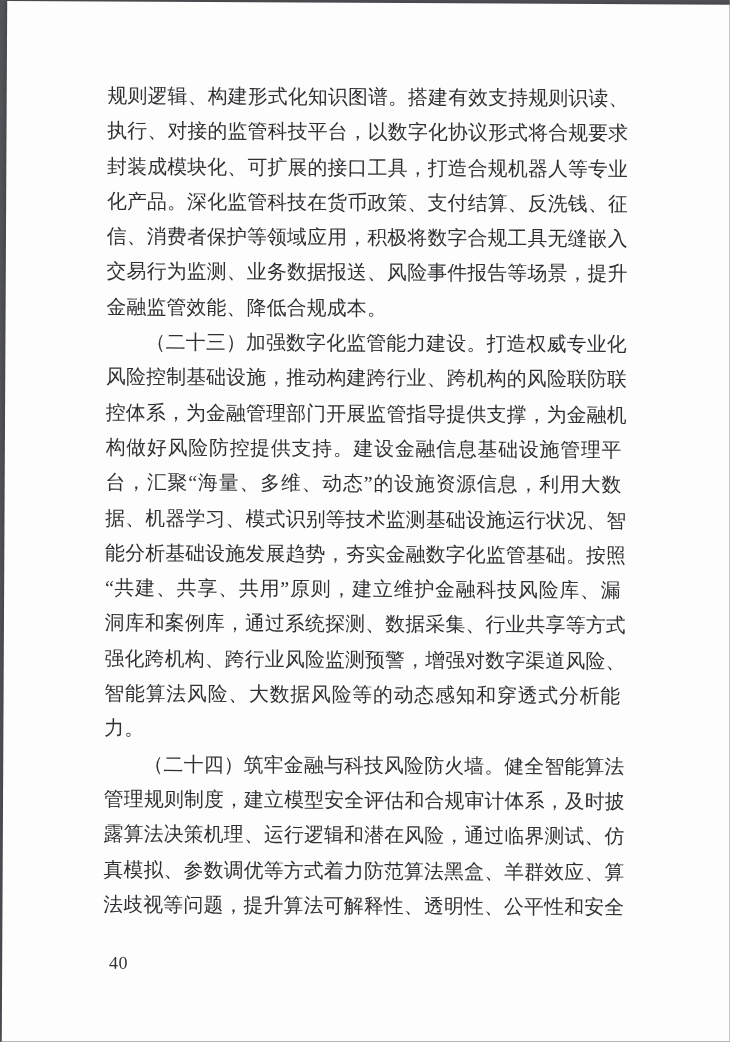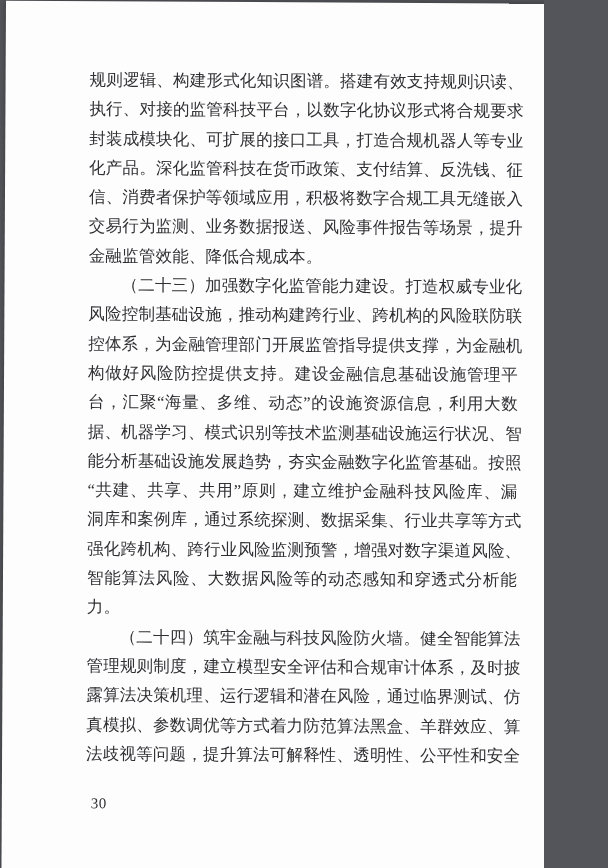--- a/index.html
+++ b/index.html
@@ -9,21 +9,21 @@
   }
   * { margin: 0; padding: 0; box-sizing: border-box; }
   html, body {
     width: 608px; height: 868px;
     overflow: hidden;
     background: var(--backdrop);
     font-family: "Liberation Serif", "DejaVu Serif", serif;
   }
   .viewport {
     position: relative;
-    width: 544px; height: 868px;
+    width: 608px; height: 868px;
     overflow: hidden;
   }
   .paper {
     position: absolute;
     left: 6px; top: 4px;
     width: 620px; height: 874px;
     background: var(--paper);
     transform: rotate(0.3deg);
     transform-origin: top right;
     box-shadow: 0 0 6px rgba(0,0,0,0.35);
@@ -82,15 +82,15 @@
       <p class="line">洞库和案例库，通过系统探测、数据采集、行业共享等方式</p>
       <p class="line">强化跨机构、跨行业风险监测预警，增强对数字渠道风险、</p>
       <p class="line">智能算法风险、大数据风险等的动态感知和穿透式分析能</p>
       <p class="line short">力。</p>
       <p class="line indent">（二十四）筑牢金融与科技风险防火墙。健全智能算法</p>
       <p class="line">管理规则制度，建立模型安全评估和合规审计体系，及时披</p>
       <p class="line">露算法决策机理、运行逻辑和潜在风险，通过临界测试、仿</p>
       <p class="line">真模拟、参数调优等方式着力防范算法黑盒、羊群效应、算</p>
       <p class="line">法歧视等问题，提升算法可解释性、透明性、公平性和安全</p>
     </div>
-    <div class="page-number">30</div>
+    <div class="page-number">40</div>
   </div>
 </div>
 
 </body></html>

